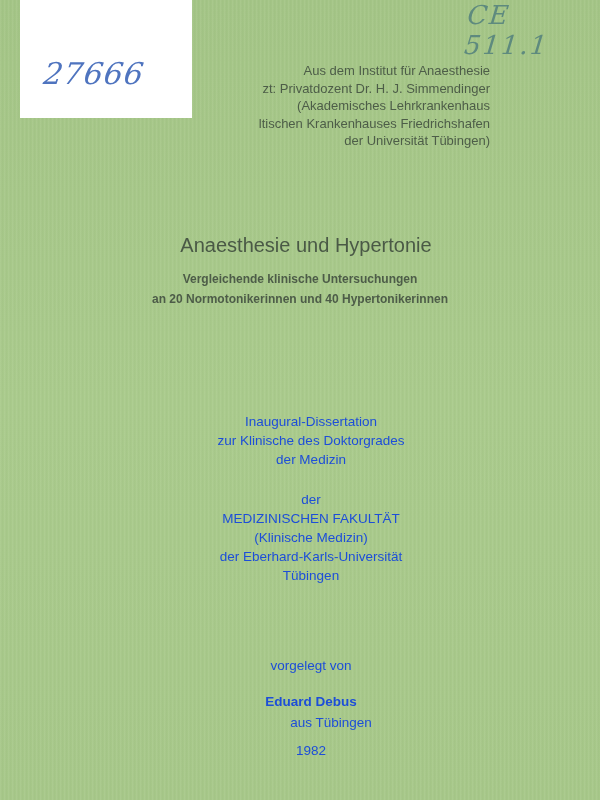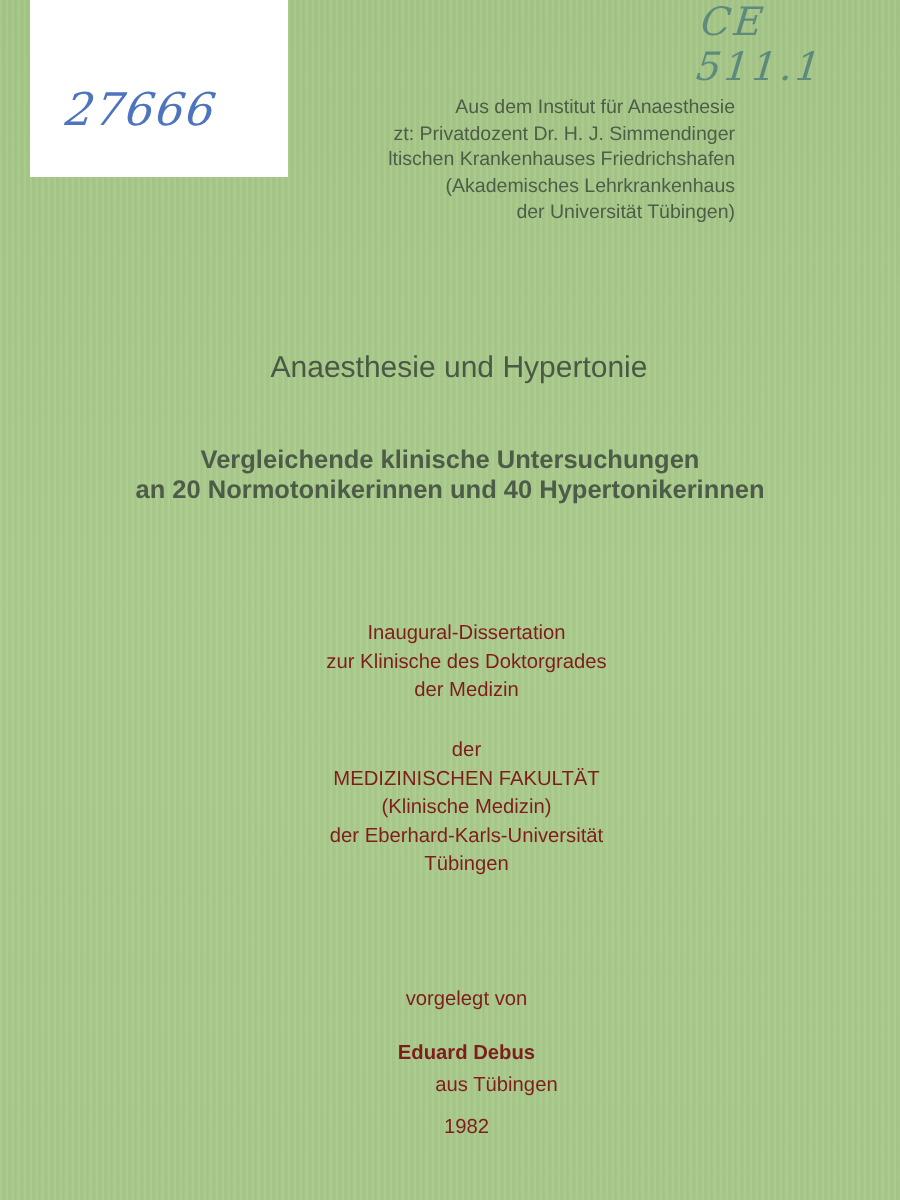--- a/index.html
+++ b/index.html
@@ -34,47 +34,47 @@
       position: absolute; left: 140px; top: 62px; width: 350px;
       text-align: right; font-size: 13px; line-height: 17.5px;
       color: #4d5d48; z-index: 1;
     }
     .title {
       position: absolute; left: 12px; right: 0; top: 234px;
       text-align: center; font-size: 20px; font-weight: normal; color: #4a5946;
     }
     .subtitle {
       position: absolute; left: 0; right: 0; top: 269px;
-      text-align: center; font-size: 17px; font-weight: bold; line-height: 20px; color: #4d5c48; margin-top: 28px;
+      text-align: center; font-size: 12px; font-weight: bold; line-height: 20px; color: #4d5c48;
     }
     .block {
       position: absolute; left: 0; right: 0; text-align: center;
-      font-size: 13.5px; line-height: 19px; color: #7f1d1d; margin-left: 22px;
+      font-size: 13.5px; line-height: 19px; color: #1d4ed8; margin-left: 22px;
     }
     .diss { top: 412px; }
     .faculty { top: 490px; }
     .presented { top: 656px; }
     .author { top: 692px; font-weight: bold; }
     .origin { top: 713px; padding-left: 40px; }
     .year { top: 741px; }
   </style>
 </head>
 <body>
 
 <div class="label">
   <div class="label-number">27666</div>
 </div>
 
 <div class="handnote">CE 511.1</div>
 
 <div class="institute">
   <div style="padding-left:30px">Aus dem Institut für Anaesthesie</div>
   <div style="padding-left:44px">zt: Privatdozent Dr. H. J. Simmendinger</div>
+  <div style="padding-left:20px">(Akademisches Lehrkrankenhaus</div>
   <div style="padding-left:48px">ltischen Krankenhauses Friedrichshafen</div>
-  <div style="padding-left:20px">(Akademisches Lehrkrankenhaus</div>
   <div style="padding-left:16px">der Universität Tübingen)</div>
 </div>
 
 <div class="title">Anaesthesie und Hypertonie</div>
 
 <div class="subtitle">
   <div>Vergleichende klinische Untersuchungen</div>
   <div>an 20 Normotonikerinnen und 40 Hypertonikerinnen</div>
 </div>
 

